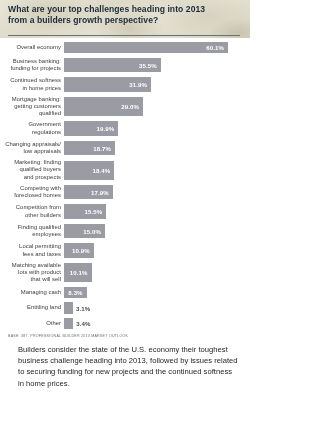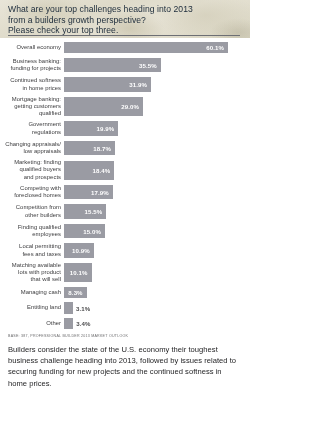--- a/index.html
+++ b/index.html
@@ -32,21 +32,21 @@
       radial-gradient(ellipse 70px 34px at 82% 40%, rgba(205,200,178,0.55), rgba(205,200,178,0) 72%),
       radial-gradient(ellipse 40px 20px at 95% 85%, rgba(170,164,140,0.40), rgba(170,164,140,0) 70%),
       linear-gradient(160deg, #e8e5d8 0%, #dedac9 35%, #e6e2d4 60%, #d9d5c2 100%);
     padding: 4px 8px 0 8px;
     box-sizing: border-box;
   }
   .header-line {
     font-size: 8.6px;
     line-height: 10.6px;
     color: #1c2b3a;
-    font-weight: 400;
+    font-weight: 700;
     letter-spacing: 0.05px;
     white-space: nowrap;
   }
   .header-rule {
     position: absolute;
     left: 8px;
     right: 10px;
     bottom: 2px;
     height: 1px;
     background: #6d6f74;
@@ -120,31 +120,31 @@
   .footer {
     margin-top: 5px;
     padding: 0 10px 0 8px;
     box-sizing: border-box;
   }
   .footer-text {
     font-size: 7.6px;
     line-height: 11.2px;
     color: #1f1f21;
     letter-spacing: 0.02px;
+    margin-left: 10px;
   }
 </style>
 </head>
 <body>
 
 <div class="page">
 
   <div class="header">
     <div class="header-line">What are your top challenges heading into 2013</div>
     <div class="header-line">from a builders growth perspective?</div>
-    <div class="header-line">Please check your top three.</div>
     <div class="header-rule"></div>
   </div>
 
   <div class="chart" id="chart">
       <div class="row" style="height: 13px; margin-bottom: 2.5px;">
         <div class="row-label">Overall economy</div>
         <div class="bar-area">
           <div class="bar" style="width: 164px; height: 11.5px; background: rgb(154, 155, 163);">
             <span class="bar-value-in">60.1%</span>
           </div>

